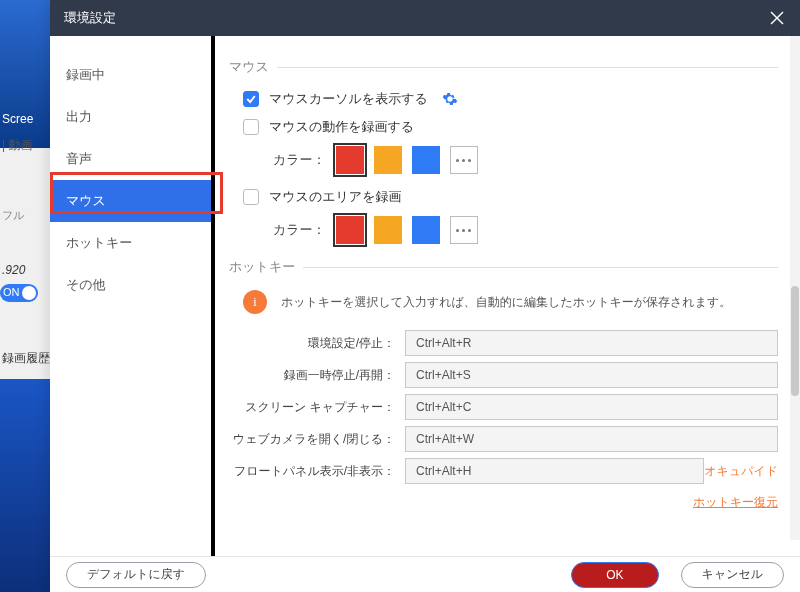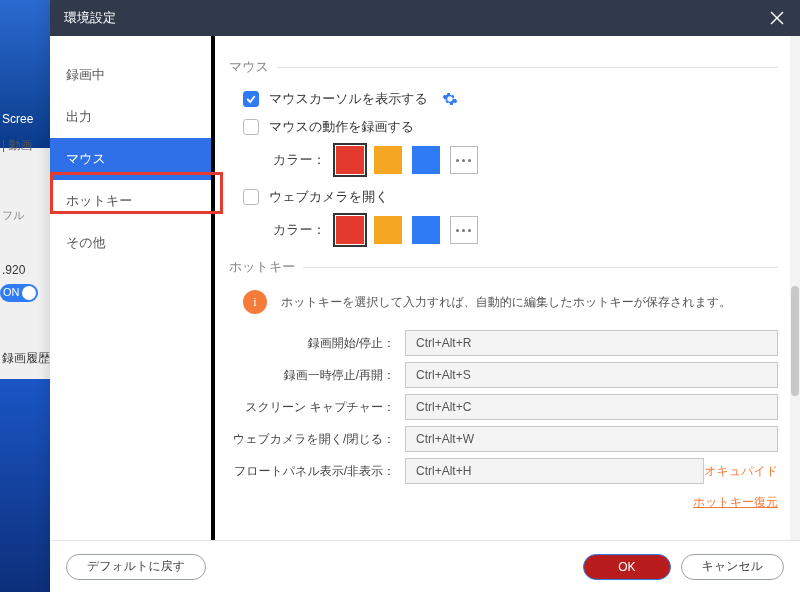--- a/index.html
+++ b/index.html
@@ -1,21 +1,21 @@
 <!DOCTYPE html>
 <html><head>
 <meta charset="utf-8">
 <style>
   * { box-sizing: border-box; font-family: "Meiryo", "Hiragino Sans", sans-serif; }
   body { margin: 0; width: 800px; height: 592px; overflow: hidden; background: #fff; position: relative; }
   .bg-strip { position: absolute; left:0; top:0; width:50px; height:592px; background: linear-gradient(180deg,#2b6ad0 0%, #0a3b8a 25%, #f0f0f0 25%, #f0f0f0 64%, #1a56c5 64%, #0d2f7a 100%); z-index:0;}
   .bg-label { position:absolute; left:2px; top:112px; color:#fff; font-size:12px; }
   .bg-label2{ position:absolute; left:2px; top:137px; color:#555; font-size:12px;}
   .bg-fl{position:absolute;left:2px;top:208px;color:#888;font-size:11px;}
-  .bg-920{position:absolute;left:2px;top:263px;color:#333;font-size:12px;}
+  .bg-920{position:absolute;left:2px;top:263px;color:#333;font-size:12px;font-style:italic;}
   .bg-toggle{position:absolute;left:0;top:284px;width:38px;height:18px;background:#2f7bf5;border-radius:9px;}
   .bg-toggle::after{content:"";position:absolute;right:2px;top:2px;width:14px;height:14px;background:#fff;border-radius:50%;}
   .bg-toggle-label{position:absolute;left:3px;top:286px;color:#fff;font-size:11px;}
   .bg-hist{position:absolute;left:2px;top:350px;font-size:12px;color:#333;}
   .dialog { position:absolute; left:50px; top:0; width:750px; height:592px; background:#fff; box-shadow: -4px 0 10px rgba(0,0,0,.1); display:flex; flex-direction:column;}
   .titlebar{ height:36px; background:#303a4a; color:#fff; display:flex; align-items:center; padding:0 14px; font-size:13px; justify-content:space-between;text-align:right;}
   .close-x{ width:18px;height:18px;cursor:pointer;}
   .close-x svg{stroke:#fff;stroke-width:1.4;}
   .body{ flex:1; display:flex; min-height:0;}
   .sidebar{ width:165px; border-right:4px solid #000000; padding-top:18px; position:relative;}
@@ -41,21 +41,21 @@
   .dots span{width:3px;height:3px;background:#777;border-radius:50%;}
   .info{ display:flex; align-items:center; padding-left:14px; margin-bottom:16px;}
   .info-badge{ width:24px;height:24px;border-radius:50%;background:#f47b3a;color:#fff;display:flex;align-items:center;justify-content:center;font-size:12px;font-family:serif;margin-right:14px;flex-shrink:0;}
   .info-text{ font-size:12px;color:#555;}
   .hk-row{ display:flex; align-items:center; margin:6px 0;}
   .hk-label{ width:176px; text-align:right; padding-right:10px; font-size:12px; color:#444;}
   .hk-input{ flex:1; height:26px; border:1px solid #c8c8c8; background:#f4f4f4; padding:0 10px; font-size:12px; color:#555;}
   .occu{ color:#f47b3a; font-size:12px; }
   .hk-restore{ text-align:right; margin-top:10px;}
   .hk-restore a{ color:#f47b3a; font-size:12px; text-decoration:underline; cursor:pointer;}
-  .footer{ height:52px; border-top:1px solid #e5e5e5; display:flex; align-items:center; padding:0 16px;}
+  .footer{ height:36px; border-top:1px solid #e5e5e5; display:flex; align-items:center; padding:0 16px;gap:12px;}
   .footer .spacer{flex:1;}
   .btn{ height:26px; border-radius:13px; padding:0 20px; font-size:12px; cursor:pointer; display:inline-flex; align-items:center; border:1px solid #9aa0a8; background:#fff; color:#444;}
   .btn.primary{ background:#b91c1c; border-color:#2f7bf5; color:#fff; padding:0 34px;}
   .btn + .btn{ margin-left:10px;}
   .vscroll{ position:absolute; right:0; top:36px; bottom:52px; width:10px; background:#f3f3f3;}
   .vscroll-thumb{ position:absolute; left:1px; width:8px; top:250px; height:110px; background:#c8c8c8; border-radius:4px;}
 </style>
 </head>
 <body>
 
@@ -76,20 +76,21 @@
           <line x1="3" y1="3" x2="15" y2="15"></line>
           <line x1="15" y1="3" x2="3" y2="15"></line>
         </svg>
     </span>
   </div>
 
   <div class="body">
     <div class="sidebar">
       <div class="side-item">録画中</div>
       <div class="side-item">出力</div>
+      <div class="side-item">音声</div>
       <div class="side-item active">マウス</div>
       <div class="side-item">ホットキー</div>
       <div class="side-item">その他</div>
       <div class="active-frame"></div>
     </div>
 
     <div class="content">
 
       <div class="section-title">
         <span>マウス</span>
@@ -123,21 +124,21 @@
             <span class="dots">
               <span></span>
               <span></span>
               <span></span>
             </span>
           </span>
       </div>
 
       <div class="row">
         <span class="cb"></span>
-        <span>ウェブカメラを開く</span>
+        <span>マウスのエリアを録画</span>
       </div>
       <div class="sub">
         <span class="sub-label">カラー：</span>
         <span class="swatch sw-sel" style="background:#e53a2e"></span>
         <span class="swatch" style="background:#f5a623"></span>
         <span class="swatch" style="background:#2f7bf5"></span>
         <span class="sw-more">
             <span class="dots">
               <span></span>
               <span></span>
@@ -150,21 +151,21 @@
         <span>ホットキー</span>
           <span class="line"></span>
       </div>
 
       <div class="info">
         <span class="info-badge">i</span>
         <span class="info-text">ホットキーを選択して入力すれば、自動的に編集したホットキーが保存されます。</span>
       </div>
 
       <div class="hk-row">
-        <span class="hk-label">録画開始/停止：</span>
+        <span class="hk-label">環境設定/停止：</span>
         <input class="hk-input" value="Ctrl+Alt+R" style="">
       </div>
       <div class="hk-row">
         <span class="hk-label">録画一時停止/再開：</span>
         <input class="hk-input" value="Ctrl+Alt+S" style="">
       </div>
       <div class="hk-row">
         <span class="hk-label">スクリーン キャプチャー：</span>
         <input class="hk-input" value="Ctrl+Alt+C" style="">
       </div>

